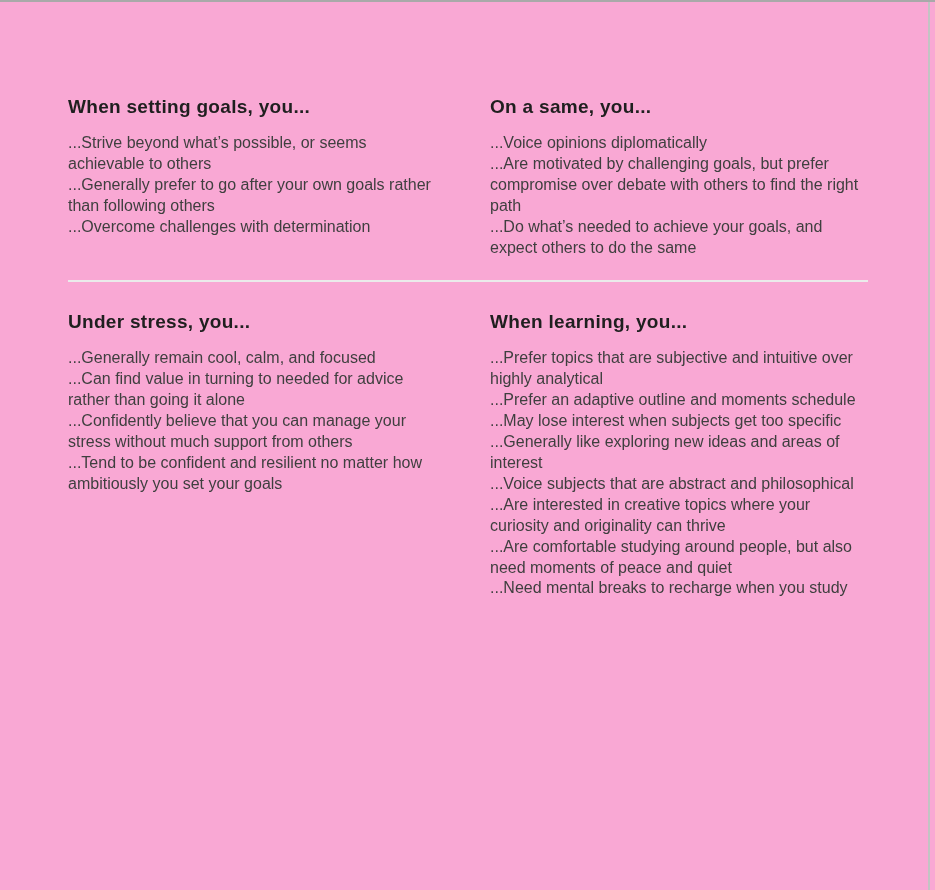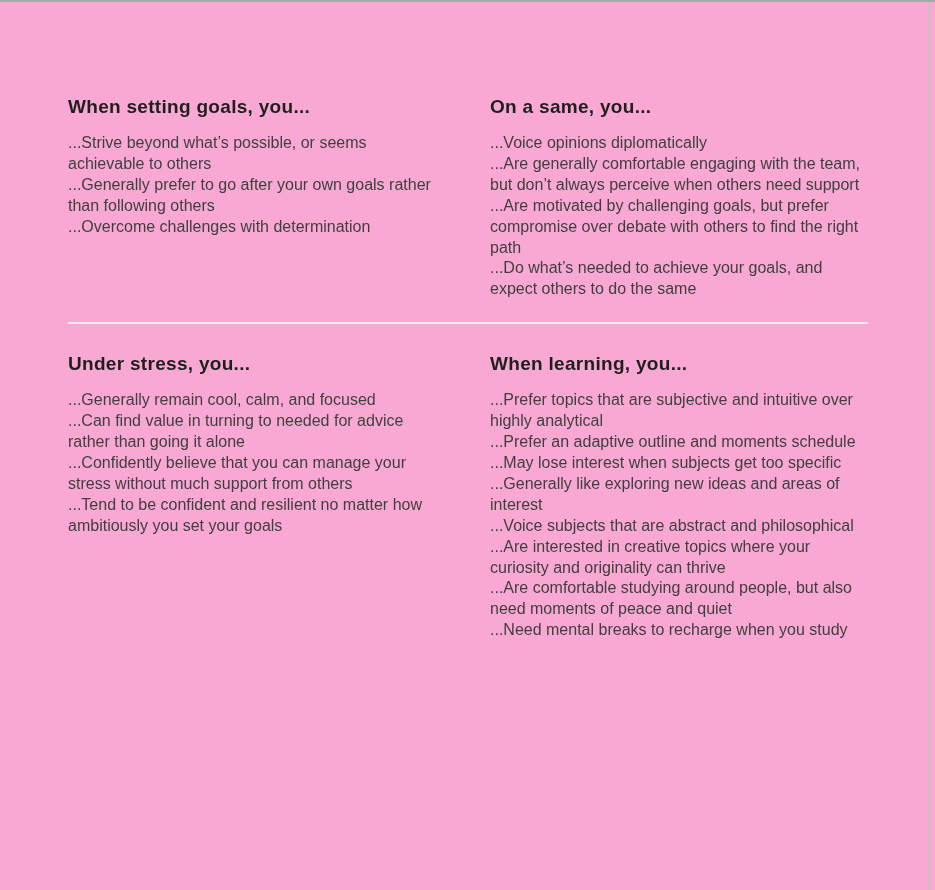--- a/index.html
+++ b/index.html
@@ -81,21 +81,20 @@
           <li>...Strive beyond what’s possible, or seems achievable to others</li>
           <li>...Generally prefer to go after your own goals rather than following others</li>
           <li>...Overcome challenges with determination</li>
         </ul>
     </section>
 
     <section class="section">
       <h2 class="section-title">On a same, you...</h2>
       <ul class="trait-list">
           <li>...Voice opinions diplomatically</li>
-          <li>...Are generally comfortable engaging with the team, but don’t always perceive when others need support</li>
           <li>...Are motivated by challenging goals, but prefer compromise over debate with others to find the right path</li>
           <li>...Do what’s needed to achieve your goals, and expect others to do the same</li>
         </ul>
     </section>
   <div class="row-divider" style="background: rgb(235, 235, 235);"></div>
     <section class="section">
       <h2 class="section-title">Under stress, you...</h2>
       <ul class="trait-list">
           <li>...Generally remain cool, calm, and focused</li>
           <li>...Can find value in turning to needed for advice rather than going it alone</li>

